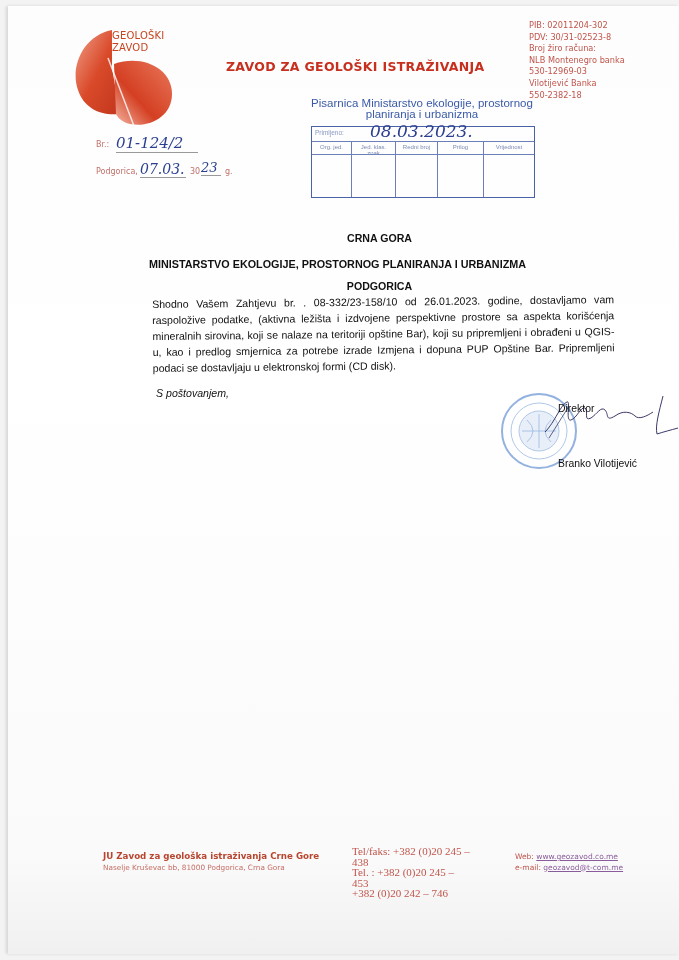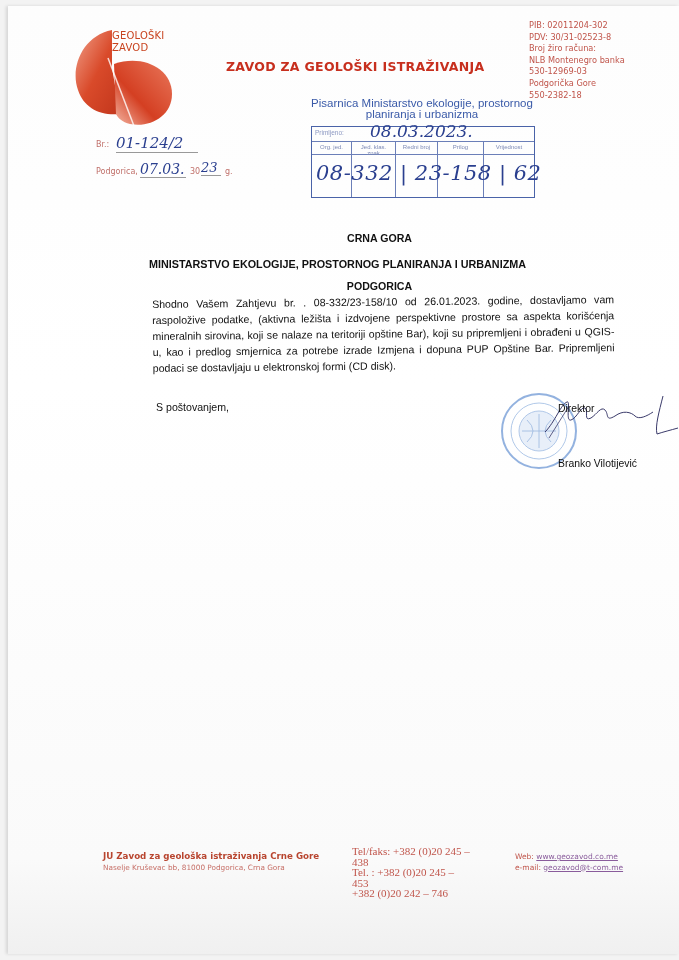--- a/index.html
+++ b/index.html
@@ -66,21 +66,21 @@
     .addressee { position: absolute; left: 0; width: 679px; text-align: center; font-weight: bold; font-size: 10.6px; color: #111; }
     .addr-1 { top: 232px; left: 40px; }
     .addr-2 { top: 258px; left: -2px; font-size: 10.8px; }
     .addr-3 { top: 280px; left: 40px; }
 
     .body-text {
       position: absolute; left: 152px; top: 296px; width: 462px;
       font-size: 10.6px; line-height: 16px; text-align: justify; color: #111;
       transform: rotate(-0.6deg); transform-origin: left top;
     }
-    .closing { position: absolute; left: 156px; top: 401px; font-size: 10.6px; color: #111; }
+    .closing { position: absolute; left: 156px; top: 387px; font-size: 10.6px; color: #111; font-style: italic; }
 
     .seal {
       position: absolute; left: 500px; top: 392px; width: 78px; height: 78px;
     }
     .signer { position: absolute; left: 558px; top: 402px; font-size: 10.4px; line-height: 14px; color: #111; }
     .signer .name { margin-left: 0px; margin-top: 41px; }
     .signature { position: absolute; left: 535px; top: 392px; width: 144px; height: 48px; }
 
     .footer-org {
       position: absolute; left: 103px; top: 851px; font-size: 9px; line-height: 11px;
@@ -126,21 +126,21 @@
 </div>
 
 <div class="org-title">ZAVOD ZA GEOLOŠKI ISTRAŽIVANJA</div>
 
 <div class="ids">
   <div>PIB: 02011204-302</div>
   <div>PDV: 30/31-02523-8</div>
   <div>Broj žiro računa:</div>
   <div>NLB Montenegro banka</div>
   <div>530-12969-03</div>
-  <div>Podgorička Gore</div>
+  <div>Vilotijević Banka</div>
   <div>550-2382-18</div>
 </div>
 
 <div class="ref-line ref-br">
   <span>Br.:</span>
   <span class="val hand">01-124/2</span>
 </div>
 <div class="ref-line ref-pg">
   <span>Podgorica,</span>
   <span class="val1 hand">07.03.</span>
@@ -165,21 +165,20 @@
       <div class="c" style="width:42px">Redni broj</div>
       <div class="c" style="width:46px">Prilog</div>
       <div class="c" style="width:50px;border-right:none">Vrijednost</div>
     </div>
     <div class="stamp-row3">
       <div class="c" style="width:40px"></div>
       <div class="c" style="width:44px"></div>
       <div class="c" style="width:42px"></div>
       <div class="c" style="width:46px"></div>
       <div class="c" style="width:50px;border-right:none"></div>
-      <span class="stamp-nums hand">08-332 | 23-158 | 62</span>
     </div>
   </div>
 </div>
 
 <div class="addressee addr-1">CRNA GORA</div>
 <div class="addressee addr-2">MINISTARSTVO EKOLOGIJE, PROSTORNOG PLANIRANJA I URBANIZMA</div>
 <div class="addressee addr-3">PODGORICA</div>
 
 <div class="body-text">Shodno Vašem Zahtjevu br. . 08-332/23-158/10 od 26.01.2023. godine, dostavljamo vam raspoložive podatke, (aktivna ležišta i izdvojene perspektivne prostore sa aspekta korišćenja mineralnih sirovina, koji se nalaze na teritoriji opštine Bar), koji su pripremljeni i obrađeni u QGIS-u, kao i predlog smjernica za potrebe izrade Izmjena i dopuna PUP Opštine Bar. Pripremljeni podaci se dostavljaju u elektronskoj formi (CD disk).</div>
 <div class="closing">S poštovanjem,</div>

